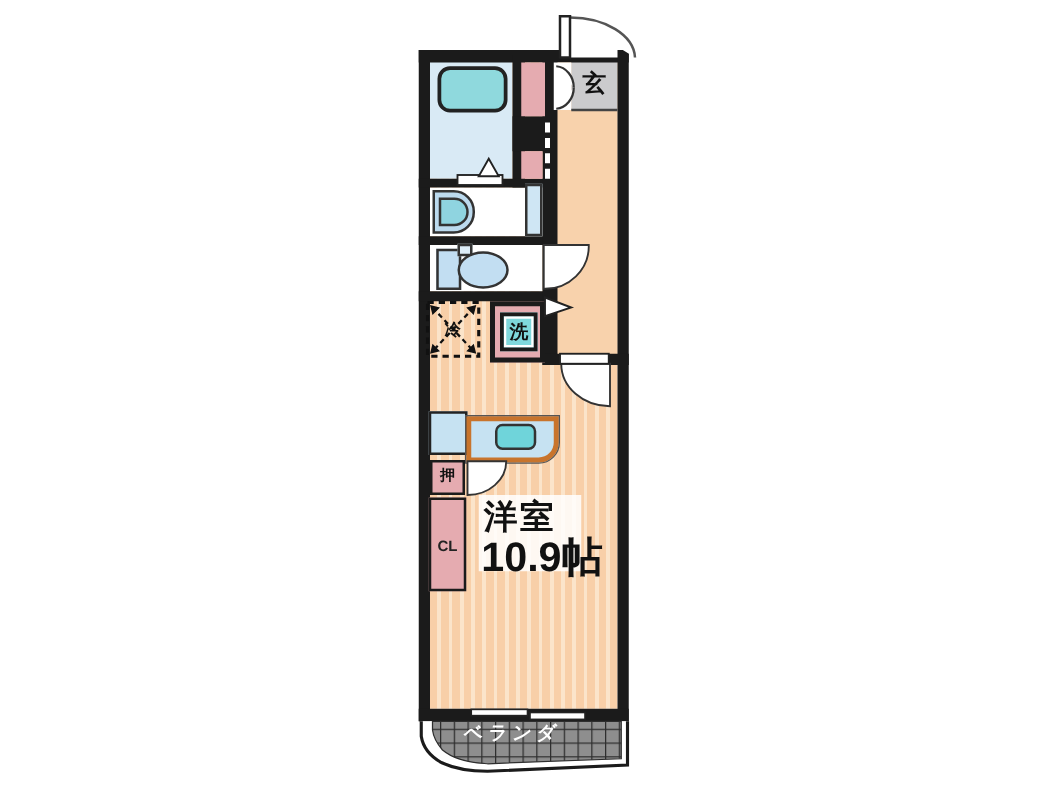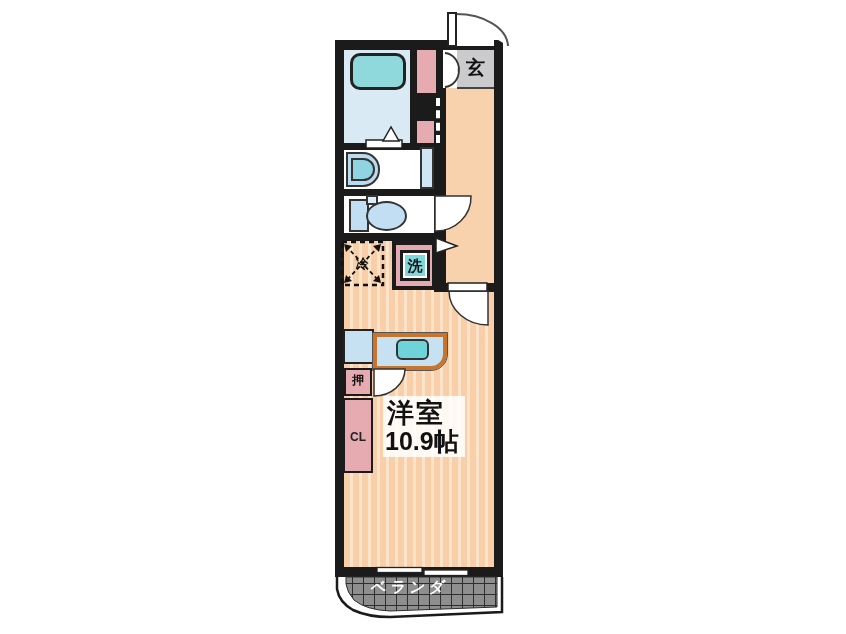--- a/index.html
+++ b/index.html
@@ -47,21 +47,21 @@
        background:var(--accent-pink);border:2px solid var(--wall);box-sizing:border-box;}
   .labelbox{position:absolute;left:383px;top:396px;width:82px;height:61px;background:rgba(255,255,255,.85);}
   
   .t{position:absolute;color:#111;line-height:1;}
   .t-genkan{left:457px;top:58px;width:37px;font-size:19px;text-align:center;font-weight:bold;}
   .t-sen{left:400px;top:258px;width:30px;font-size:15px;text-align:center;font-weight:bold;}
   .t-rei{left:341px;top:257px;width:42px;font-size:13px;text-align:center;font-weight:bold;}
   .t-oshi{left:344px;top:374px;width:28px;font-size:12px;text-align:center;font-weight:bold;}
   .t-cl{left:343px;top:431px;width:30px;font-size:12px;text-align:center;font-weight:bold;color:#222;}
   .t-room{left:387px;top:400px;font-size:27px;font-weight:bold;letter-spacing:2px;}
-  .t-size{left:385px;top:429px;font-size:25px;font-weight:bold;}
+  .t-size{left:385px;top:429px;font-size:33px;font-weight:bold;}
   .t-veranda{left:358px;top:579px;width:104px;font-size:15px;font-weight:bold;color:#fff;
        text-align:center;letter-spacing:4px;transform:skewX(-8deg);}
   .grayline{position:absolute;left:457px;top:87px;width:37px;height:2px;background:#444;}
   svg{position:absolute;left:0;top:0;}
 </style>
 </head>
 <body>
 
 <div id="stage">
 

